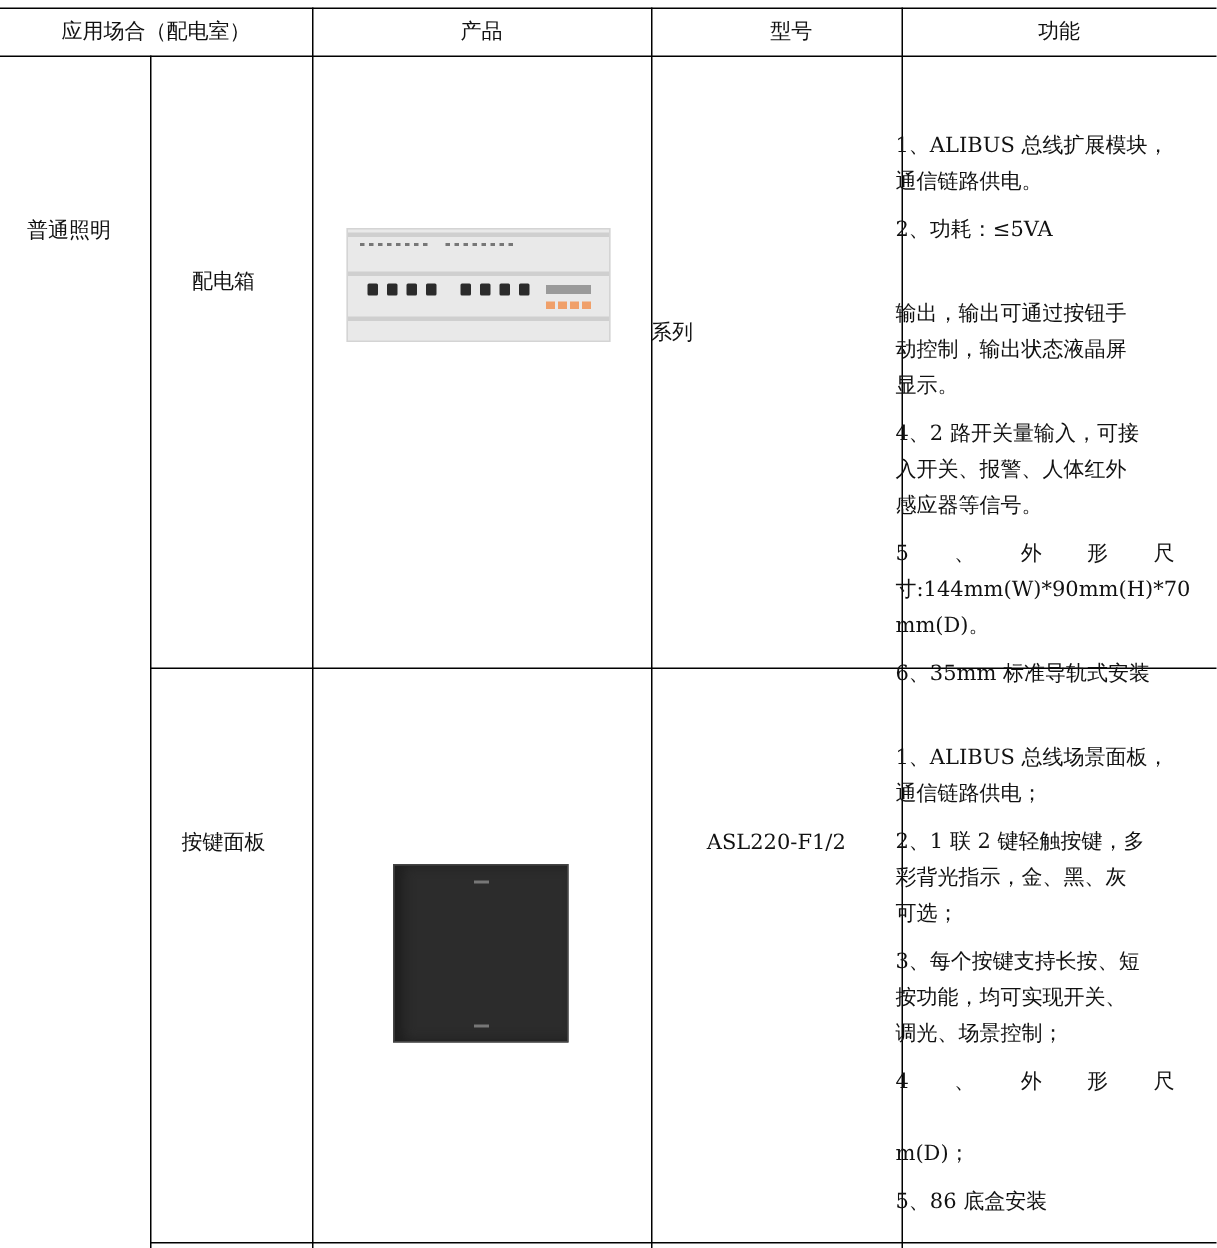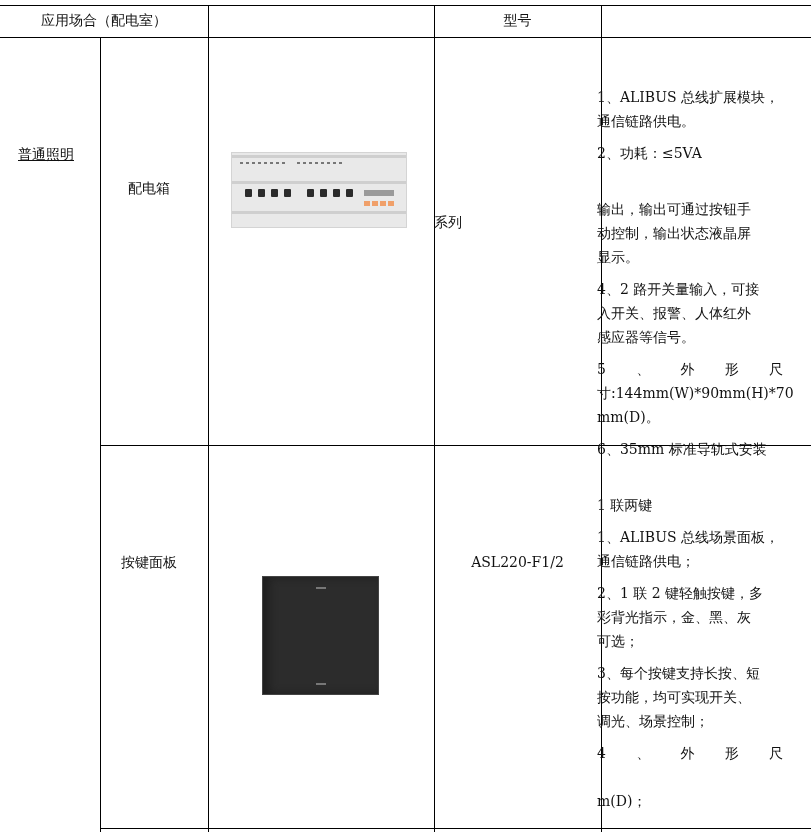--- a/index.html
+++ b/index.html
@@ -34,23 +34,25 @@
   <div class="hline" style="left:0;top:37px;width:811px;"></div>
   <div class="hline" style="left:100px;top:445px;width:711px;"></div>
   <div class="hline" style="left:100px;top:828px;width:711px;"></div>
 
   <div class="vline" style="left:100px;top:37px;height:795px;"></div>
   <div class="vline" style="left:208px;top:5px;height:827px;"></div>
   <div class="vline" style="left:434px;top:5px;height:827px;"></div>
   <div class="vline" style="left:601px;top:5px;height:827px;"></div>
 
   <div class="hdr" style="left:0;width:208px;">应用场合（配电室）</div>
-  <div class="hdr" style="left:434px;width:167px;">型号</div>
+  <div class="hdr" style="left:208px;width:226px;">产品</div>
+  <div class="hdr" style="left:444px;width:167px;">型号</div>
+  <div class="hdr" style="left:601px;width:210px;">功能</div>
 
-  <div class="cell-text" style="left:18px;top:145px;font-family:'DejaVu Sans','Liberation Sans',sans-serif;text-decoration:underline;">普通照明</div>
+  <div class="cell-text" style="left:18px;top:145px;font-family:'DejaVu Sans','Liberation Sans',sans-serif;">普通照明</div>
 
   <div class="cell-text" style="left:128px;top:179px;font-family:'DejaVu Sans','Liberation Sans',sans-serif;">配电箱</div>
 
   <div class="prod-img module">
     <div class="band" style="top:2px;"></div>
     <div class="tick" style="left:8px;"></div>
       <div class="tick" style="left:14px;"></div>
       <div class="tick" style="left:20px;"></div>
     <div class="tick" style="left:26px;"></div>
       <div class="tick" style="left:32px;"></div>
@@ -105,28 +107,28 @@
   <div class="cell-text" style="left:121px;top:553px;font-family:'DejaVu Sans','Liberation Sans',sans-serif;text-align:right;">按键面板</div>
 
   <div class="prod-img panel">
     <div class="led" style="top:10px;"></div>
     <div class="led" style="top:106px;"></div>
   </div>
 
   <div class="cell-text" style="left:434px;width:167px;text-align:center;top:553px;">ASL220-F1/2</div>
 
   <div class="func" style="top:446px;">
-    <p><span>1 联两键</span></p>
     <p><span>1、ALIBUS 总线场景面板，</span><br><span>通信链路供电；</span></p>
     <p><span>2、1 联 2 键轻触按键，多</span><br><span>彩背光指示，金、黑、灰</span><br><span>可选；</span></p>
     <p><span>3、每个按键支持长按、短</span><br><span>按功能，均可实现开关、</span><br><span>调光、场景控制；</span></p>
     <p>
       <span class="justify">
           <span>4</span>
           <span>、</span>
           <span>外</span>
           <span>形</span>
           <span>尺</span>
         </span>
       <br><span>m(D)；</span>
     </p>
+    <p><span>5、86 底盒安装</span></p>
   </div>
 </div>
 
 </body></html>

